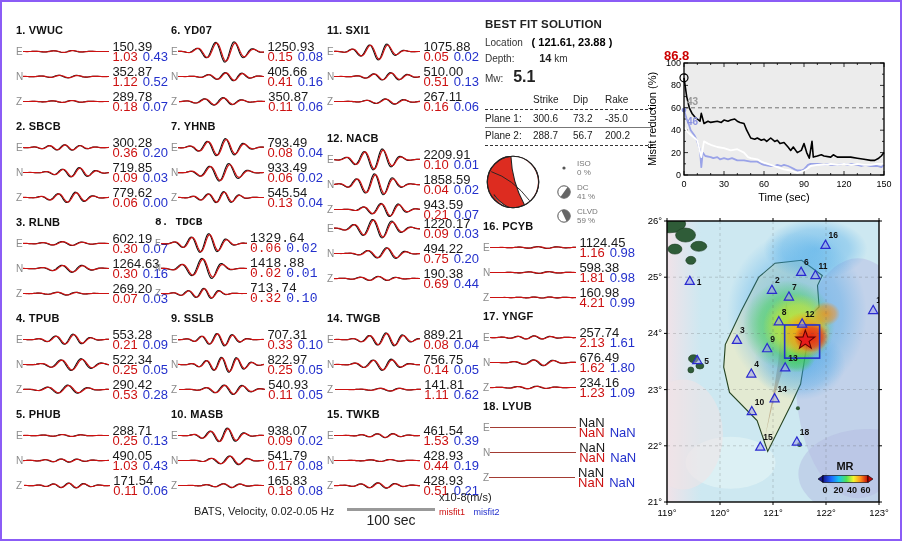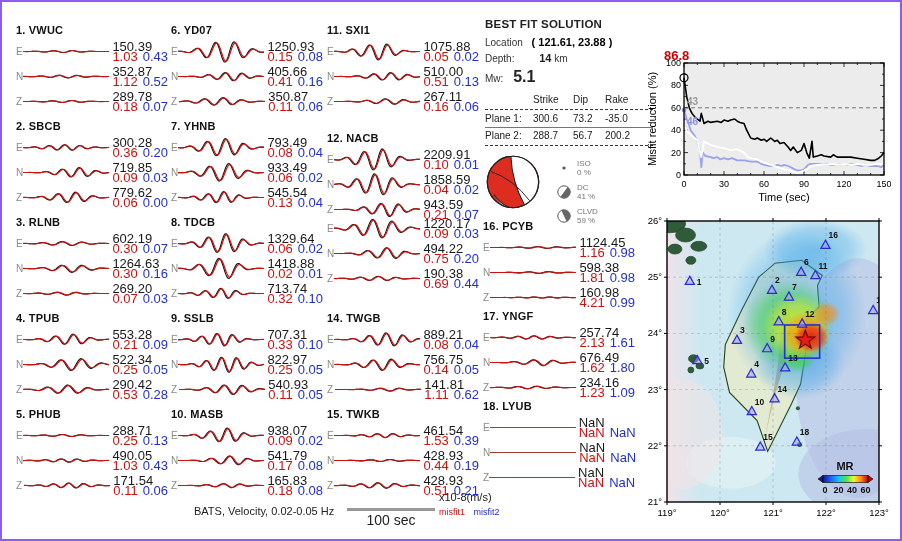--- a/index.html
+++ b/index.html
@@ -297,21 +297,21 @@
       <svg class="trace" viewBox="0 0 86 25">
             <path d="M0,12.45L1,12.46L2,12.49L3,12.53L4,12.60L5,12.69L6,12.77L7,12.83L8,12.82L9,12.74L10,12.55L11,12.28L12,11.94L13,11.61L14,11.36L15,11.27L16,11.41L17,11.81L18,12.44L19,13.21L20,14.01L21,14.66L22,15.03L23,14.99L24,14.50L25,13.61L26,12.44L27,11.16L28,9.98L29,9.13L30,8.77L31,8.99L32,9.82L33,11.16L34,12.82L35,14.57L36,16.11L37,17.17L38,17.54L39,17.09L40,15.85L41,13.98L42,11.78L43,9.59L44,7.82L45,6.78L46,6.67L47,7.51L48,9.14L49,11.27L50,13.51L51,15.47L52,16.82L53,17.37L54,17.10L55,16.14L56,14.71L57,13.12L58,11.67L59,10.58L60,9.98L61,9.89L62,10.23L63,10.85L64,11.61L65,12.33L66,12.90L67,13.26L68,13.41L69,13.36L70,13.19L71,12.96L72,12.72L73,12.52L74,12.39L75,12.31L76,12.30L77,12.32L78,12.37L79,12.42L80,12.47L81,12.50L82,12.52L83,12.53L84,12.53L85,12.52L86,12.51" stroke="#111111" stroke-width="1.1" fill="none"></path>
             <path d="M0,12.45L1,12.45L2,12.46L3,12.49L4,12.55L5,12.63L6,12.72L7,12.81L8,12.86L9,12.84L10,12.73L11,12.53L12,12.23L13,11.88L14,11.55L15,11.32L16,11.27L17,11.45L18,11.88L19,12.53L20,13.29L21,14.05L22,14.64L23,14.93L24,14.83L25,14.31L26,13.43L27,12.29L28,11.09L29,10.02L30,9.27L31,9.00L32,9.28L33,10.12L34,11.42L35,13.01L36,14.63L37,16.03L38,16.94L39,17.18L40,16.66L41,15.42L42,13.63L43,11.58L44,9.61L45,8.08L46,7.26L47,7.29L48,8.17L49,9.72L50,11.66L51,13.62L52,15.28L53,16.35L54,16.72L55,16.38L56,15.46L57,14.21L58,12.86L59,11.67L60,10.82L61,10.39L62,10.38L63,10.70L64,11.24L65,11.86L66,12.43L67,12.86L68,13.12L69,13.21L70,13.16L71,13.01L72,12.83L73,12.65L74,12.50L75,12.40L76,12.36L77,12.35L78,12.37L79,12.41L80,12.45L81,12.48L82,12.50L83,12.52L84,12.52L85,12.52L86,12.51" stroke="#cc1111" stroke-width="1.2" fill="none"></path>
           </svg>
       <div class="nums">
         <div class="amp">545.54</div>
         <div class="mrow"><span class="m1">0.13</span><span class="m2">0.04</span></div>
       </div>
     </div>
       </div>
-      <div class="station" style="left: 169px; top: 214px;">
+      <div class="station" style="left: 153px; top: 214px; font-family: Liberation Mono, monospace;">
       <div class="st-name">8. TDCB</div>
     <div class="crow">
       <span class="comp">E</span>
       <svg class="trace" viewBox="0 0 86 25">
             <path d="M0,12.55L1,12.62L2,12.69L3,12.77L4,12.83L5,12.85L6,12.80L7,12.67L8,12.44L9,12.13L10,11.77L11,11.41L12,11.11L13,10.96L14,11.02L15,11.36L16,11.97L17,12.83L18,13.84L19,14.87L20,15.75L21,16.31L22,16.40L23,15.94L24,14.92L25,13.40L26,11.57L27,9.64L28,7.89L29,6.59L30,5.97L31,6.17L32,7.22L33,9.07L34,11.50L35,14.24L36,16.93L37,19.21L38,20.75L39,21.31L40,20.74L41,19.08L42,16.50L43,13.30L44,9.91L45,6.77L46,4.31L47,2.88L48,2.68L49,3.74L50,5.90L51,8.85L52,12.16L53,15.37L54,18.06L55,19.88L56,20.64L57,20.32L58,19.05L59,17.08L60,14.76L61,12.43L62,10.41L63,8.93L64,8.13L65,8.00L66,8.46L67,9.34L68,10.47L69,11.63L70,12.66L71,13.45L72,13.95L73,14.14L74,14.07L75,13.82L76,13.46L77,13.07L78,12.71L79,12.42L80,12.23L81,12.13L82,12.11L83,12.16L84,12.23L85,12.32L86,12.40" stroke="#111111" stroke-width="1.1" fill="none"></path>
             <path d="M0,12.50L1,12.56L2,12.63L3,12.72L4,12.80L5,12.86L6,12.88L7,12.82L8,12.68L9,12.43L10,12.11L11,11.73L12,11.35L13,11.05L14,10.91L15,10.99L16,11.35L17,11.98L18,12.84L19,13.85L20,14.86L21,15.71L22,16.23L23,16.29L24,15.82L25,14.81L26,13.35L27,11.59L28,9.76L29,8.11L30,6.91L31,6.34L32,6.55L33,7.56L34,9.31L35,11.59L36,14.15L37,16.66L38,18.76L39,20.17L40,20.66L41,20.11L42,18.54L43,16.14L44,13.20L45,10.09L46,7.25L47,5.05L48,3.80L49,3.67L50,4.67L51,6.64L52,9.29L53,12.24L54,15.06L55,17.39L56,18.94L57,19.55L58,19.23L59,18.09L60,16.38L61,14.39L62,12.42L63,10.73L64,9.52L65,8.87L66,8.79L67,9.19L68,9.94L69,10.86L70,11.81L71,12.64L72,13.26L73,13.65L74,13.79L75,13.73L76,13.52L77,13.24L78,12.93L79,12.66L80,12.44L81,12.30L82,12.22L83,12.21L84,12.24L85,12.30L86,12.37" stroke="#cc1111" stroke-width="1.2" fill="none"></path>
           </svg>
       <div class="nums">
         <div class="amp">1329.64</div>
         <div class="mrow"><span class="m1">0.06</span><span class="m2">0.02</span></div>

